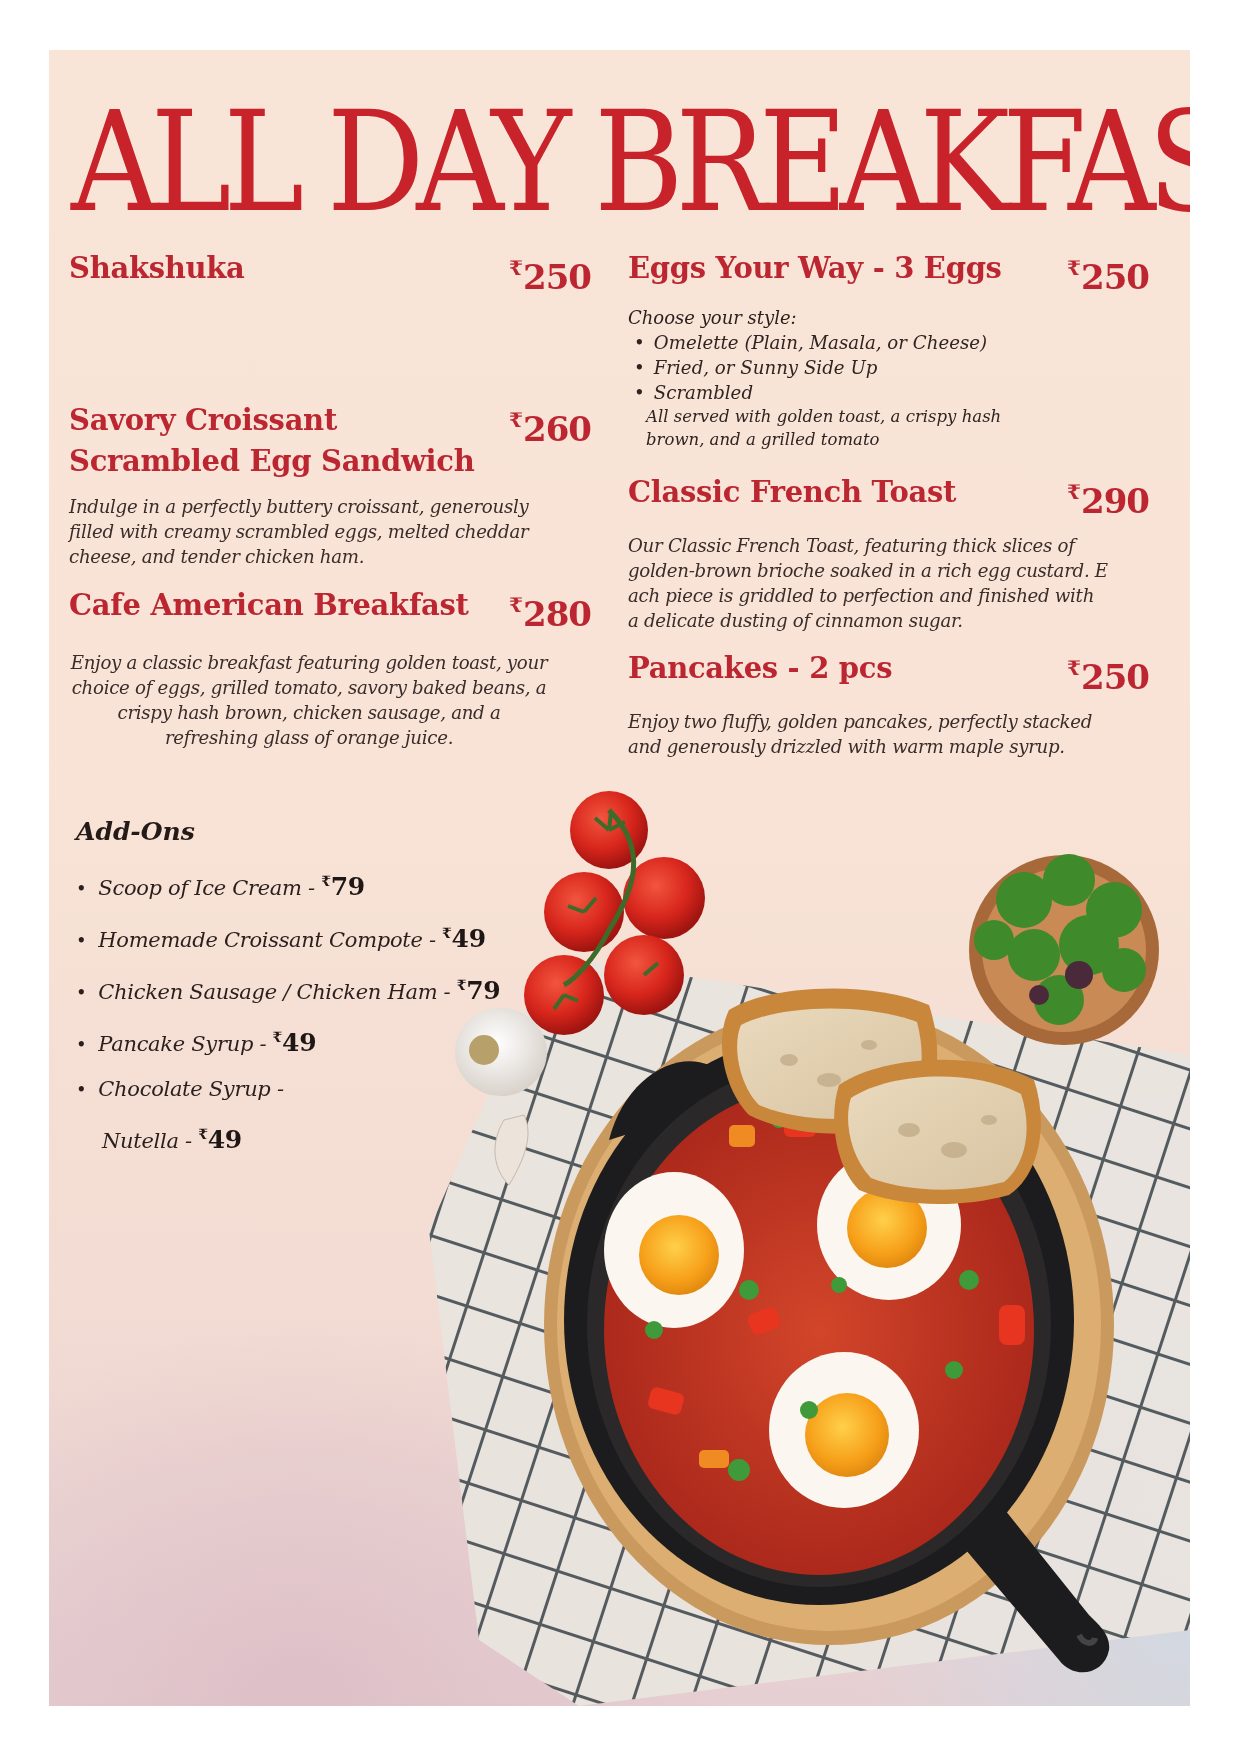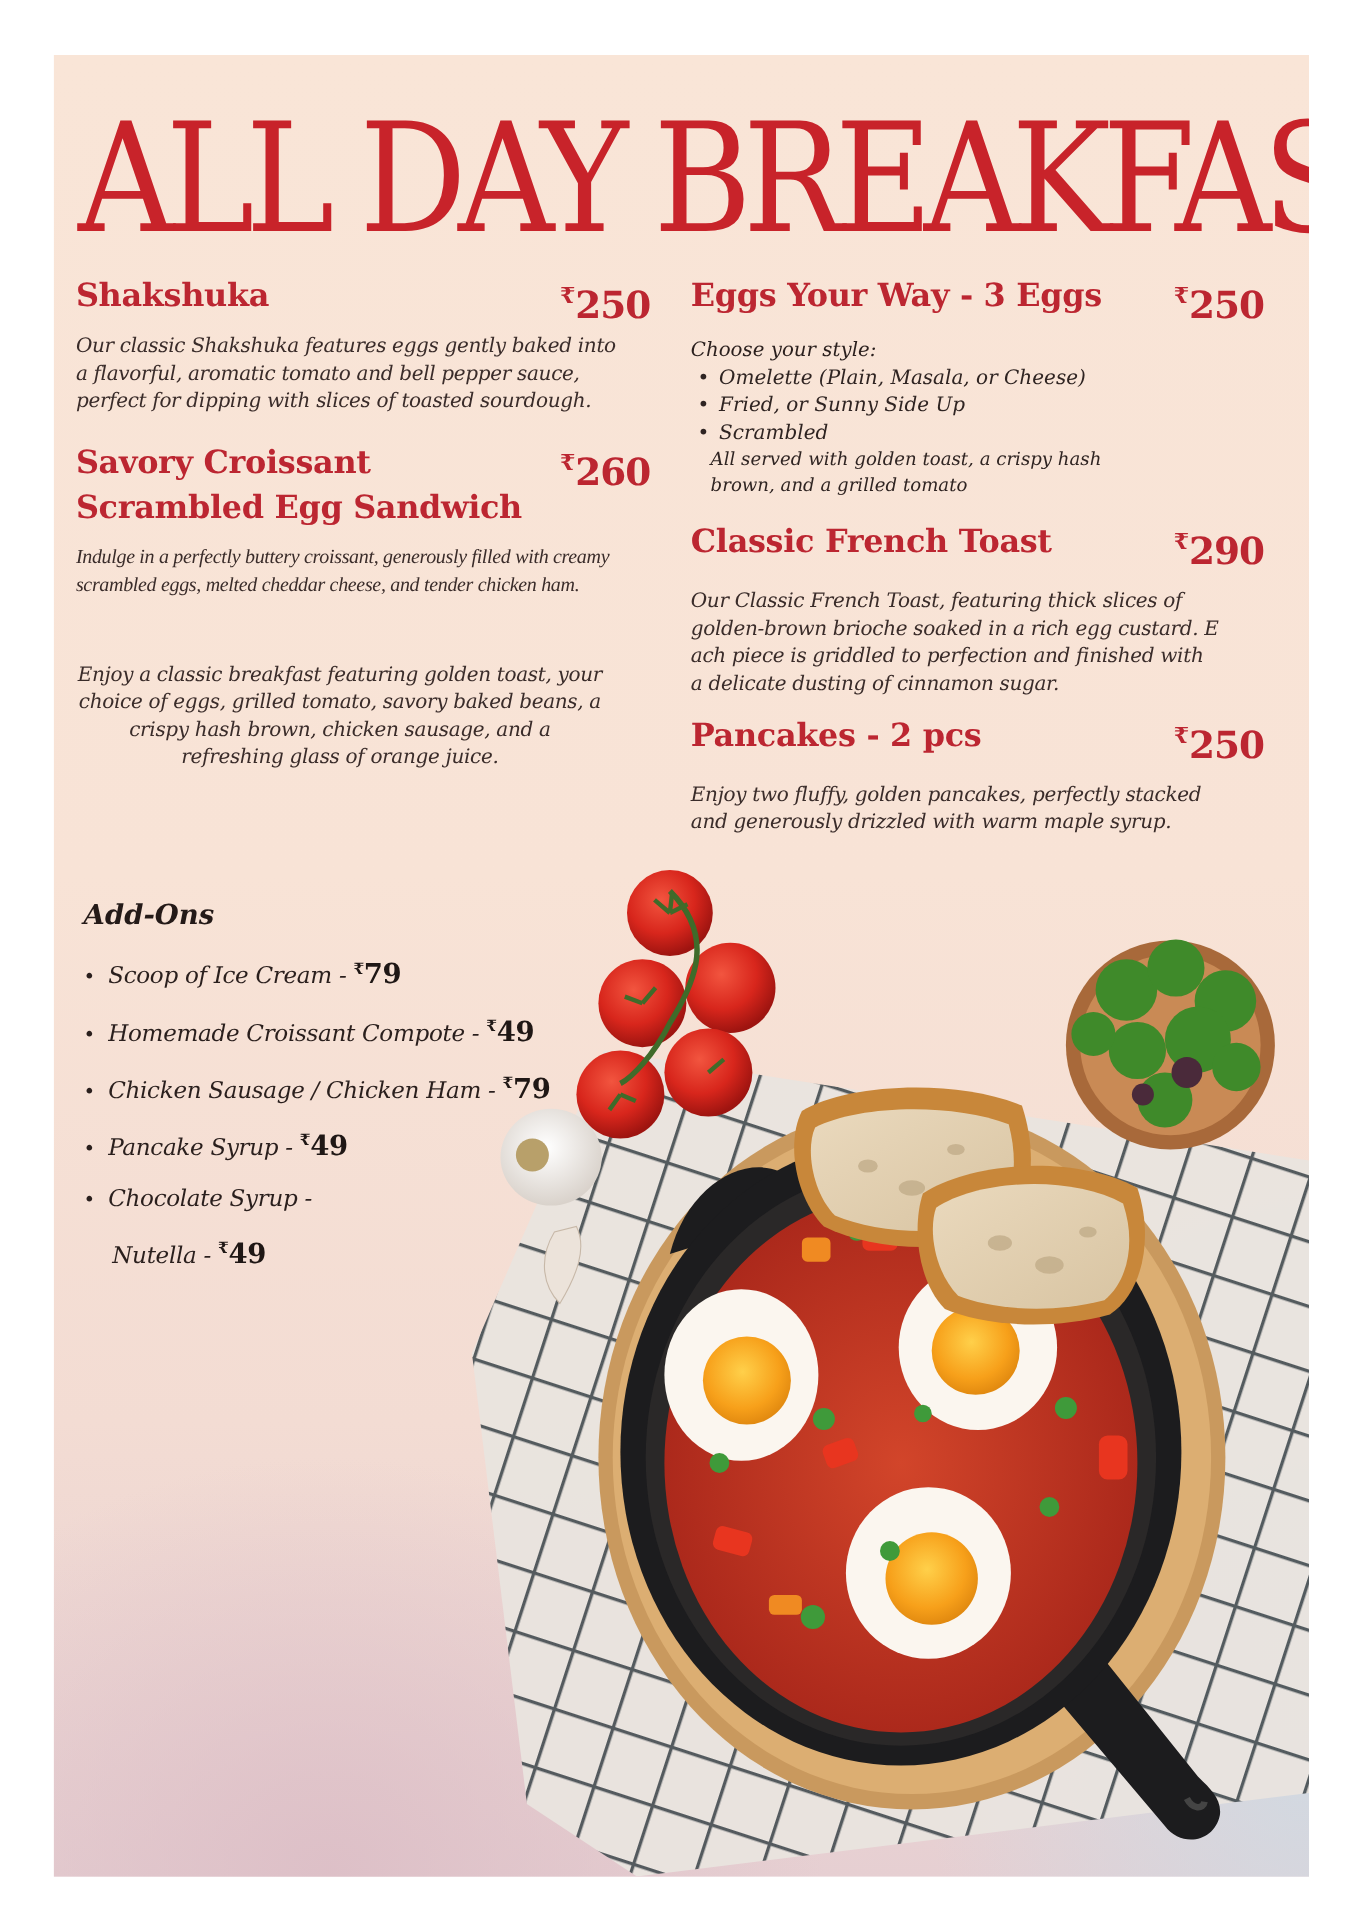--- a/index.html
+++ b/index.html
@@ -172,32 +172,35 @@
     </g>
   </svg>
 
   <h1 class="title">ALL DAY BREAKFAST</h1>
 
   <div class="item" style="left:20px; top:198px; width:522px;">
     <div class="item-head">
       <span class="item-name">Shakshuka</span>
       <span class="item-price"><span class="rupee">₹</span><span>250</span></span>
     </div>
-    <div class="item-desc" style="margin-top:4px; width:500px;">Our classic Shakshuka features eggs gently baked into a flavorful, aromatic tomato and bell pepper sauce, perfect for dipping with slices of toasted sourdough.</div>
   </div>
 
   <div class="item" style="left:20px; top:350px; width:522px;">
     <div class="item-head">
       <span class="item-name"><span>Savory Croissant</span><br><span>Scrambled Egg Sandwich</span></span>
       <span class="item-price"><span class="rupee">₹</span><span>260</span></span>
     </div>
-    <div class="item-desc" style="width:500px;font-family:Liberation Serif, serif;">Indulge in a perfectly buttery croissant, generously filled with creamy scrambled eggs, melted cheddar cheese, and tender chicken ham.</div>
+    <div class="item-desc" style="width:500px;">Indulge in a perfectly buttery croissant, generously filled with creamy scrambled eggs, melted cheddar cheese, and tender chicken ham.</div>
   </div>
 
   <div class="item" style="left:20px; top:535px; width:522px;">
+    <div class="item-head">
+      <span class="item-name">Cafe American Breakfast</span>
+      <span class="item-price"><span class="rupee">₹</span><span>280</span></span>
+    </div>
     <div class="item-desc" style="margin-top:16px; width:480px;text-align:center;">Enjoy a classic breakfast featuring golden toast, your choice of eggs, grilled tomato, savory baked beans, a crispy hash brown, chicken sausage, and a refreshing glass of orange juice.</div>
   </div>
 
   <div class="item" style="left:579px; top:198px; width:521px;">
     <div class="item-head">
       <span class="item-name">Eggs Your Way - 3 Eggs</span>
       <span class="item-price"><span class="rupee">₹</span><span>250</span></span>
     </div>
     <div class="choose">Choose your style:</div>
     <ul class="styles">

